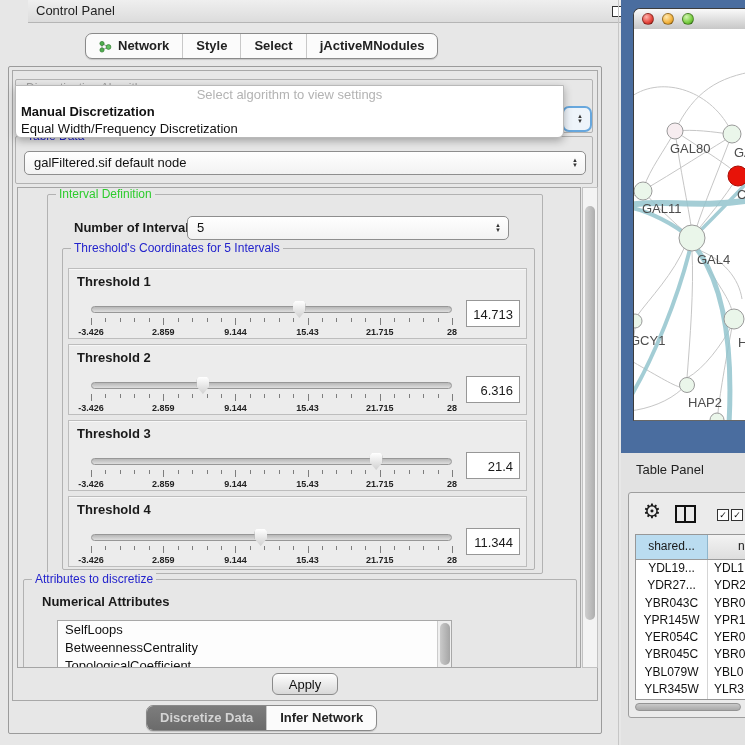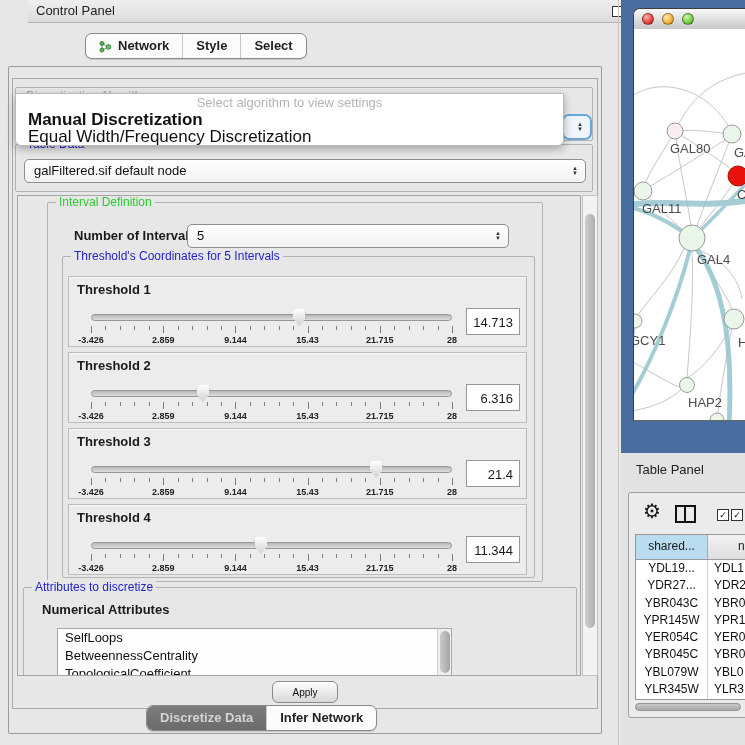--- a/index.html
+++ b/index.html
@@ -12,35 +12,35 @@
   
   .tabbar{position:absolute;display:inline-flex;height:24px;border:1px solid #8a8a8a;border-radius:7px;overflow:hidden;background:#fbfbfb;box-shadow:0 1px 1px rgba(0,0,0,.15);}
   .tabbar .tab{display:flex;align-items:center;padding:0 13px;font-size:13px;font-weight:bold;color:#222;line-height:24px;white-space:nowrap;}
   .tabbar .tab + .tab{border-left:1px solid #c8c8c8;}
   .tabbar .tab.sel{background:linear-gradient(#7d7d7d,#6b6b6b);color:#d4d4d4;border-left-color:#6b6b6b;}
   .tab .ticon{margin-right:6px;display:inline-flex;}
   #topTabs{left:85px;top:33px;}
   #bottomTabs{left:137px;top:638px;}
   
   .outer-panel{position:absolute;left:8px;top:66px;width:594px;height:668px;border:1px solid #9b9b9b;border-radius:2px;background:#e7e7e7;box-sizing:border-box;}
-  .inner-panel{position:absolute;left:3px;top:3px;width:586px;height:631px;border:1px solid #a8a8a8;background:#e7e7e7;box-sizing:border-box;margin-top:8px;}
+  .inner-panel{position:absolute;left:3px;top:3px;width:586px;height:631px;border:1px solid #a8a8a8;background:#e7e7e7;box-sizing:border-box;}
   .titled{position:absolute;border:1px solid #b2b2b2;border-radius:2px;box-sizing:border-box;}
   .tlabel{position:absolute;top:-8px;left:8px;background:#e7e7e7;padding:0 3px;font-size:12px;white-space:nowrap;}
   .blue{color:#2323cc;} .green{color:#2ecc2e;}
   
   .combo{position:absolute;background:linear-gradient(#ffffff,#f2f2f2);border:1px solid #8e8e8e;border-radius:5px;box-sizing:border-box;}
   .combo .ctext{position:absolute;left:9px;top:0;line-height:22px;font-size:13px;color:#111;white-space:nowrap;}
   .stepper{position:absolute;right:7px;top:50%;transform:translateY(-50%);display:flex;flex-direction:column;align-items:center;color:#333;font-size:6px;line-height:5px;}
   
   .algo-box{left:2px;top:8px;width:578px;height:54px;}
   .algo-title{position:absolute;left:10px;top:1px;font-size:12px;color:#a0a0a0;z-index:1;}
   .algo-frag{position:absolute;left:546px;top:26px;width:30px;height:26px;border:2px solid #67a7dd;border-radius:7px;background:#eef4fa;z-index:2;box-sizing:border-box;}
   .popup{position:absolute;left:2px;top:14px;width:549px;height:53px;background:#fff;border:1px solid #b9b9b9;border-radius:0 0 6px 6px;box-shadow:0 3px 9px rgba(0,0,0,.3);z-index:5;box-sizing:border-box;}
   .dd-ph{height:17px;line-height:17px;text-align:center;color:#b3b3b3;font-size:13px;}
-  .dd-i{height:17px;line-height:17px;padding-left:12px;font-size:17px;color:#111;}
+  .dd-i{height:17px;line-height:17px;padding-left:5px;font-size:13px;color:#111;}
   .dd-i.b{font-weight:bold;}
   
   .scroll-area{position:absolute;left:4px;top:116px;width:564px;height:481px;border:1px solid #a5a5a5;background:#e7e7e7;overflow:hidden;box-sizing:border-box;}
   .vscroll{position:absolute;left:569px;top:116px;width:16px;height:481px;background:#f3f3f3;border:1px solid #c2c2c2;box-sizing:border-box;}
   .vthumb{position:absolute;left:2px;top:18px;width:10px;height:414px;border-radius:5px;background:linear-gradient(to right,#cfcfcf,#aeaeae);}
   
   .interval-box{left:29px;top:6px;width:496px;height:380px;}
   .numlab{position:absolute;left:26px;top:25px;font-weight:bold;font-size:13px;}
   .numcombo{left:139px;top:21px;width:322px;height:24px;}
   .thr-box{left:14px;top:53px;width:473px;height:322px;}
@@ -58,21 +58,21 @@
   .val{position:absolute;right:6px;top:31px;width:54px;height:27px;background:#fff;border:1px solid #979797;font-size:13px;line-height:27px;text-align:right;padding-right:6px;box-sizing:border-box;}
   
   .attr-box{left:5px;top:391px;width:554px;height:140px;}
   .attr-sub{position:absolute;left:18px;top:14px;font-weight:bold;font-size:13px;}
   .attr-list{position:absolute;left:33px;top:40px;width:395px;height:95px;background:#fdfdfd;border:1px solid #a8a8a8;box-sizing:border-box;overflow:hidden;}
   .attr-item{height:18px;line-height:18px;padding-left:7px;font-size:13px;color:#111;}
   .attr-sb{position:absolute;right:0;top:0;bottom:0;width:13px;background:#efefef;border-left:1px solid #ccc;}
   .attr-sbthumb{position:absolute;right:1px;top:2px;width:10px;height:42px;border-radius:5px;background:linear-gradient(to right,#cacaca,#a5a5a5);}
   
   .apply-row{position:absolute;left:0;top:598px;width:100%;height:32px;}
-  .apply-btn{position:absolute;left:50%;top:4px;transform:translateX(-50%);width:66px;height:22px;border:1px solid #8a8a8a;border-radius:6px;background:linear-gradient(#fefefe,#d8d8d8);font-size:10px;font-family:"Liberation Sans",sans-serif;color:#111;}
+  .apply-btn{position:absolute;left:50%;top:4px;transform:translateX(-50%);width:66px;height:22px;border:1px solid #8a8a8a;border-radius:6px;background:linear-gradient(#fefefe,#d8d8d8);font-size:13px;font-family:"Liberation Sans",sans-serif;color:#111;}
   
   .desktop{position:absolute;left:621px;top:0;width:124px;height:453px;background:#4a6d9f;}
   .macwin{position:absolute;left:12px;top:8px;width:124px;height:413px;background:#fff;border:1px solid #3c3c3c;border-bottom-color:#666;border-radius:7px 7px 0 0;box-sizing:border-box;overflow:hidden;}
   .mactb{position:absolute;left:0;top:0;right:0;height:20px;background:linear-gradient(#f9f9f9,#c7c7c7);border-bottom:1px solid #8f8f8f;}
   .light{position:absolute;top:4px;width:12px;height:12px;border-radius:50%;border:0.5px solid rgba(0,0,0,.35);box-sizing:border-box;}
   .l-red{left:8px;background:radial-gradient(circle at 35% 30%,#ffb3ad,#e4433a 60%,#a71f17);}
   .l-yel{left:28px;background:radial-gradient(circle at 35% 30%,#ffe9b0,#f2b13c 60%,#b97d12);}
   .l-grn{left:48px;background:radial-gradient(circle at 35% 30%,#d2f5b0,#76cc3f 60%,#3f8f1a);}
   .netview{position:absolute;left:0;top:20px;right:0;bottom:0;background:#fff;overflow:hidden;}
   
@@ -117,20 +117,23 @@
             <circle cx="9.5" cy="7" r="2.4" fill="#63c063" stroke="#2c7a2c" stroke-width="0.7"></circle>
           </svg>
         </span>
         <span>Network</span>
       </div>
       <div class="tab">
         <span>Style</span>
       </div>
       <div class="tab">
         <span>Select</span>
+      </div>
+      <div class="tab">
+        <span>jActiveMNodules</span>
       </div>
     </div>
 
   <div class="outer-panel">
     <div class="inner-panel">
 
       <div class="titled algo-box">
         <span class="algo-title">Discretization Algorithm</span>
         <div class="algo-frag">
           <span class="stepper">▲<br>▼</span>

